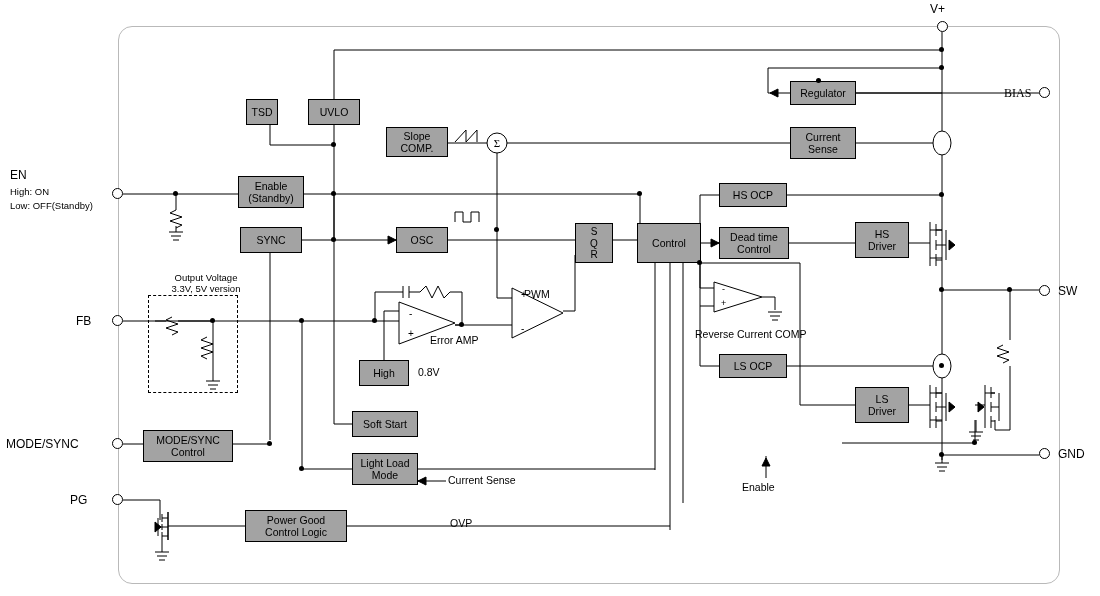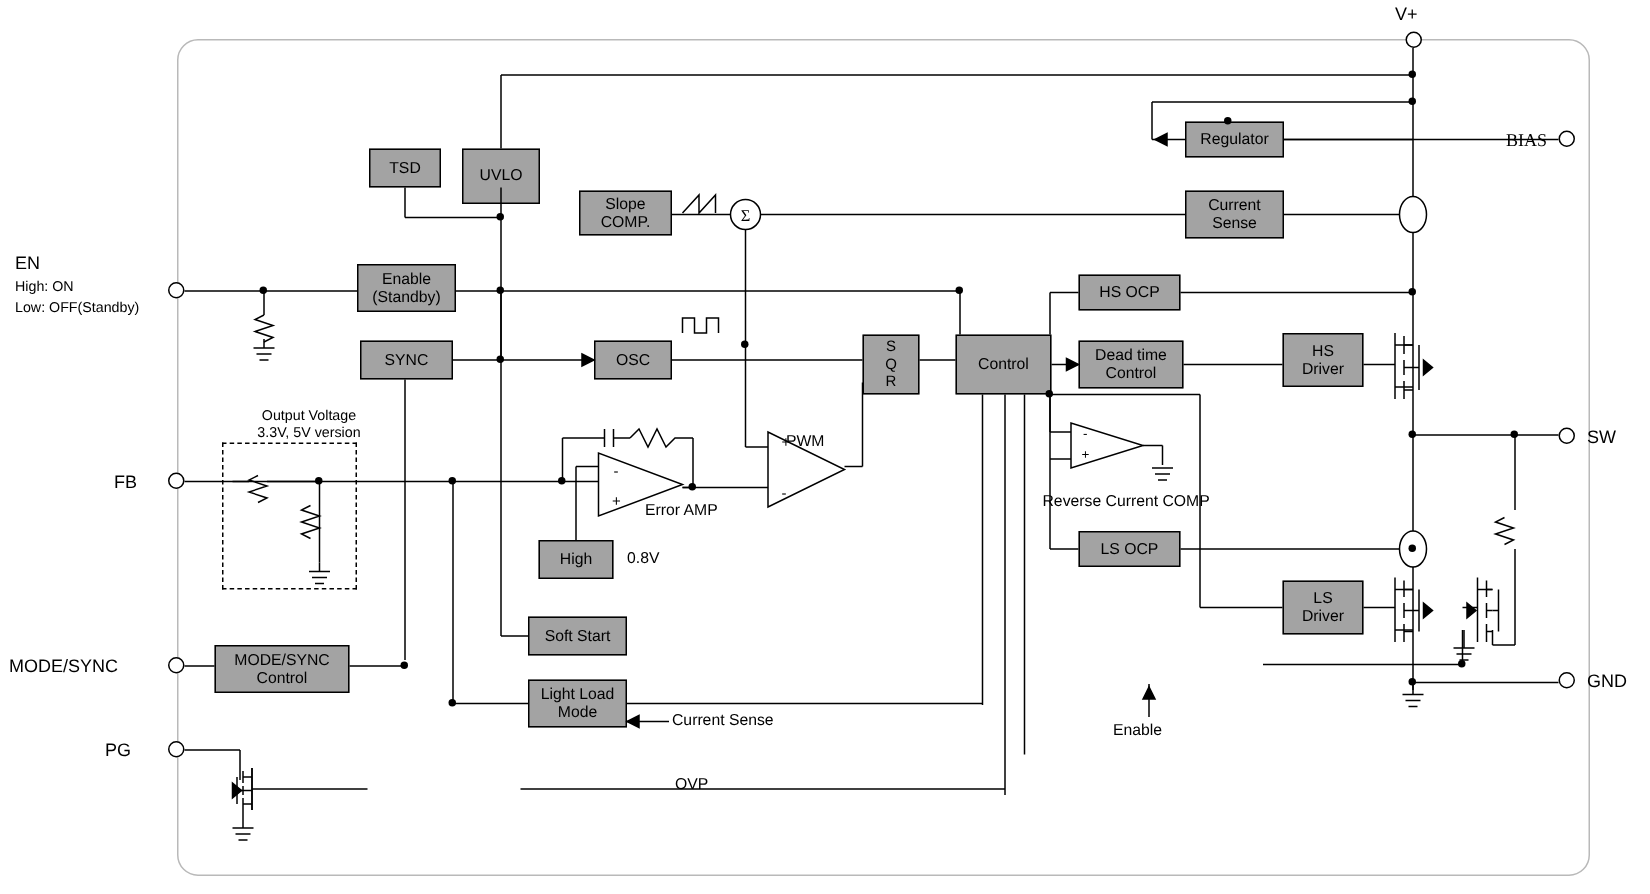--- a/index.html
+++ b/index.html
@@ -44,25 +44,25 @@
 
   <div class="pin" style="left:1039px;top:448px;"></div>
   <div class="lbl" style="left:1058px;top:447px;">GND</div>
 
   <div class="pin" style="left:112px;top:438px;"></div>
   <div class="lbl" style="left:6px;top:437px;">MODE/SYNC</div>
 
   <div class="pin" style="left:112px;top:494px;"></div>
   <div class="lbl" style="left:70px;top:493px;">PG</div>
 
-  <div class="blk" style="left:246px;top:99px;width:48px;height:26px;text-align:center;">
+  <div class="blk" style="left:246px;top:99px;width:32px;height:26px;text-align:center;">
       <span>TSD</span>
     </div>
 
-  <div class="blk" style="left:308px;top:99px;width:52px;height:37px;">
+  <div class="blk" style="left:308px;top:99px;width:52px;height:26px;">
       <span>UVLO</span>
     </div>
 
   <div class="blk" style="left:386px;top:127px;width:62px;height:30px;white-space:pre-line;"><span>Slope
 COMP.</span></div>
 
   <div class="blk" style="left:790px;top:81px;width:66px;height:24px;">
       <span>Regulator</span>
     </div>
 
@@ -112,20 +112,22 @@
       <span>Soft Start</span>
     </div>
 
   <div class="blk" style="left:143px;top:430px;width:90px;height:32px;white-space:pre-line;"><span>MODE/SYNC
 Control</span></div>
 
 
   <div class="blk" style="left:352px;top:453px;width:66px;height:32px;white-space:pre-line;align-items:center;"><span>Light Load
 Mode</span></div>
 
+  <div class="blk" style="left:245px;top:510px;width:102px;height:32px;white-space:pre-line;"><span>Power Good
+Control Logic</span></div>
 
   <div class="lbl xs" style="left:151px;top:272px;white-space:pre-line;text-align:center;width:110px;">Output Voltage
 3.3V, 5V version</div>
   <div class="lbl s" style="left:524px;top:288px;">PWM</div>
   <div class="lbl s" style="left:430px;top:334px;">Error AMP</div>
   <div class="lbl s" style="left:418px;top:366px;">0.8V</div>
   <div class="lbl s" style="left:695px;top:328px;">Reverse Current COMP</div>
   <div class="lbl s" style="left:448px;top:474px;">Current Sense</div>
   <div class="lbl s" style="left:742px;top:481px;">Enable</div>
   <div class="lbl s" style="left:450px;top:517px;">OVP</div>

